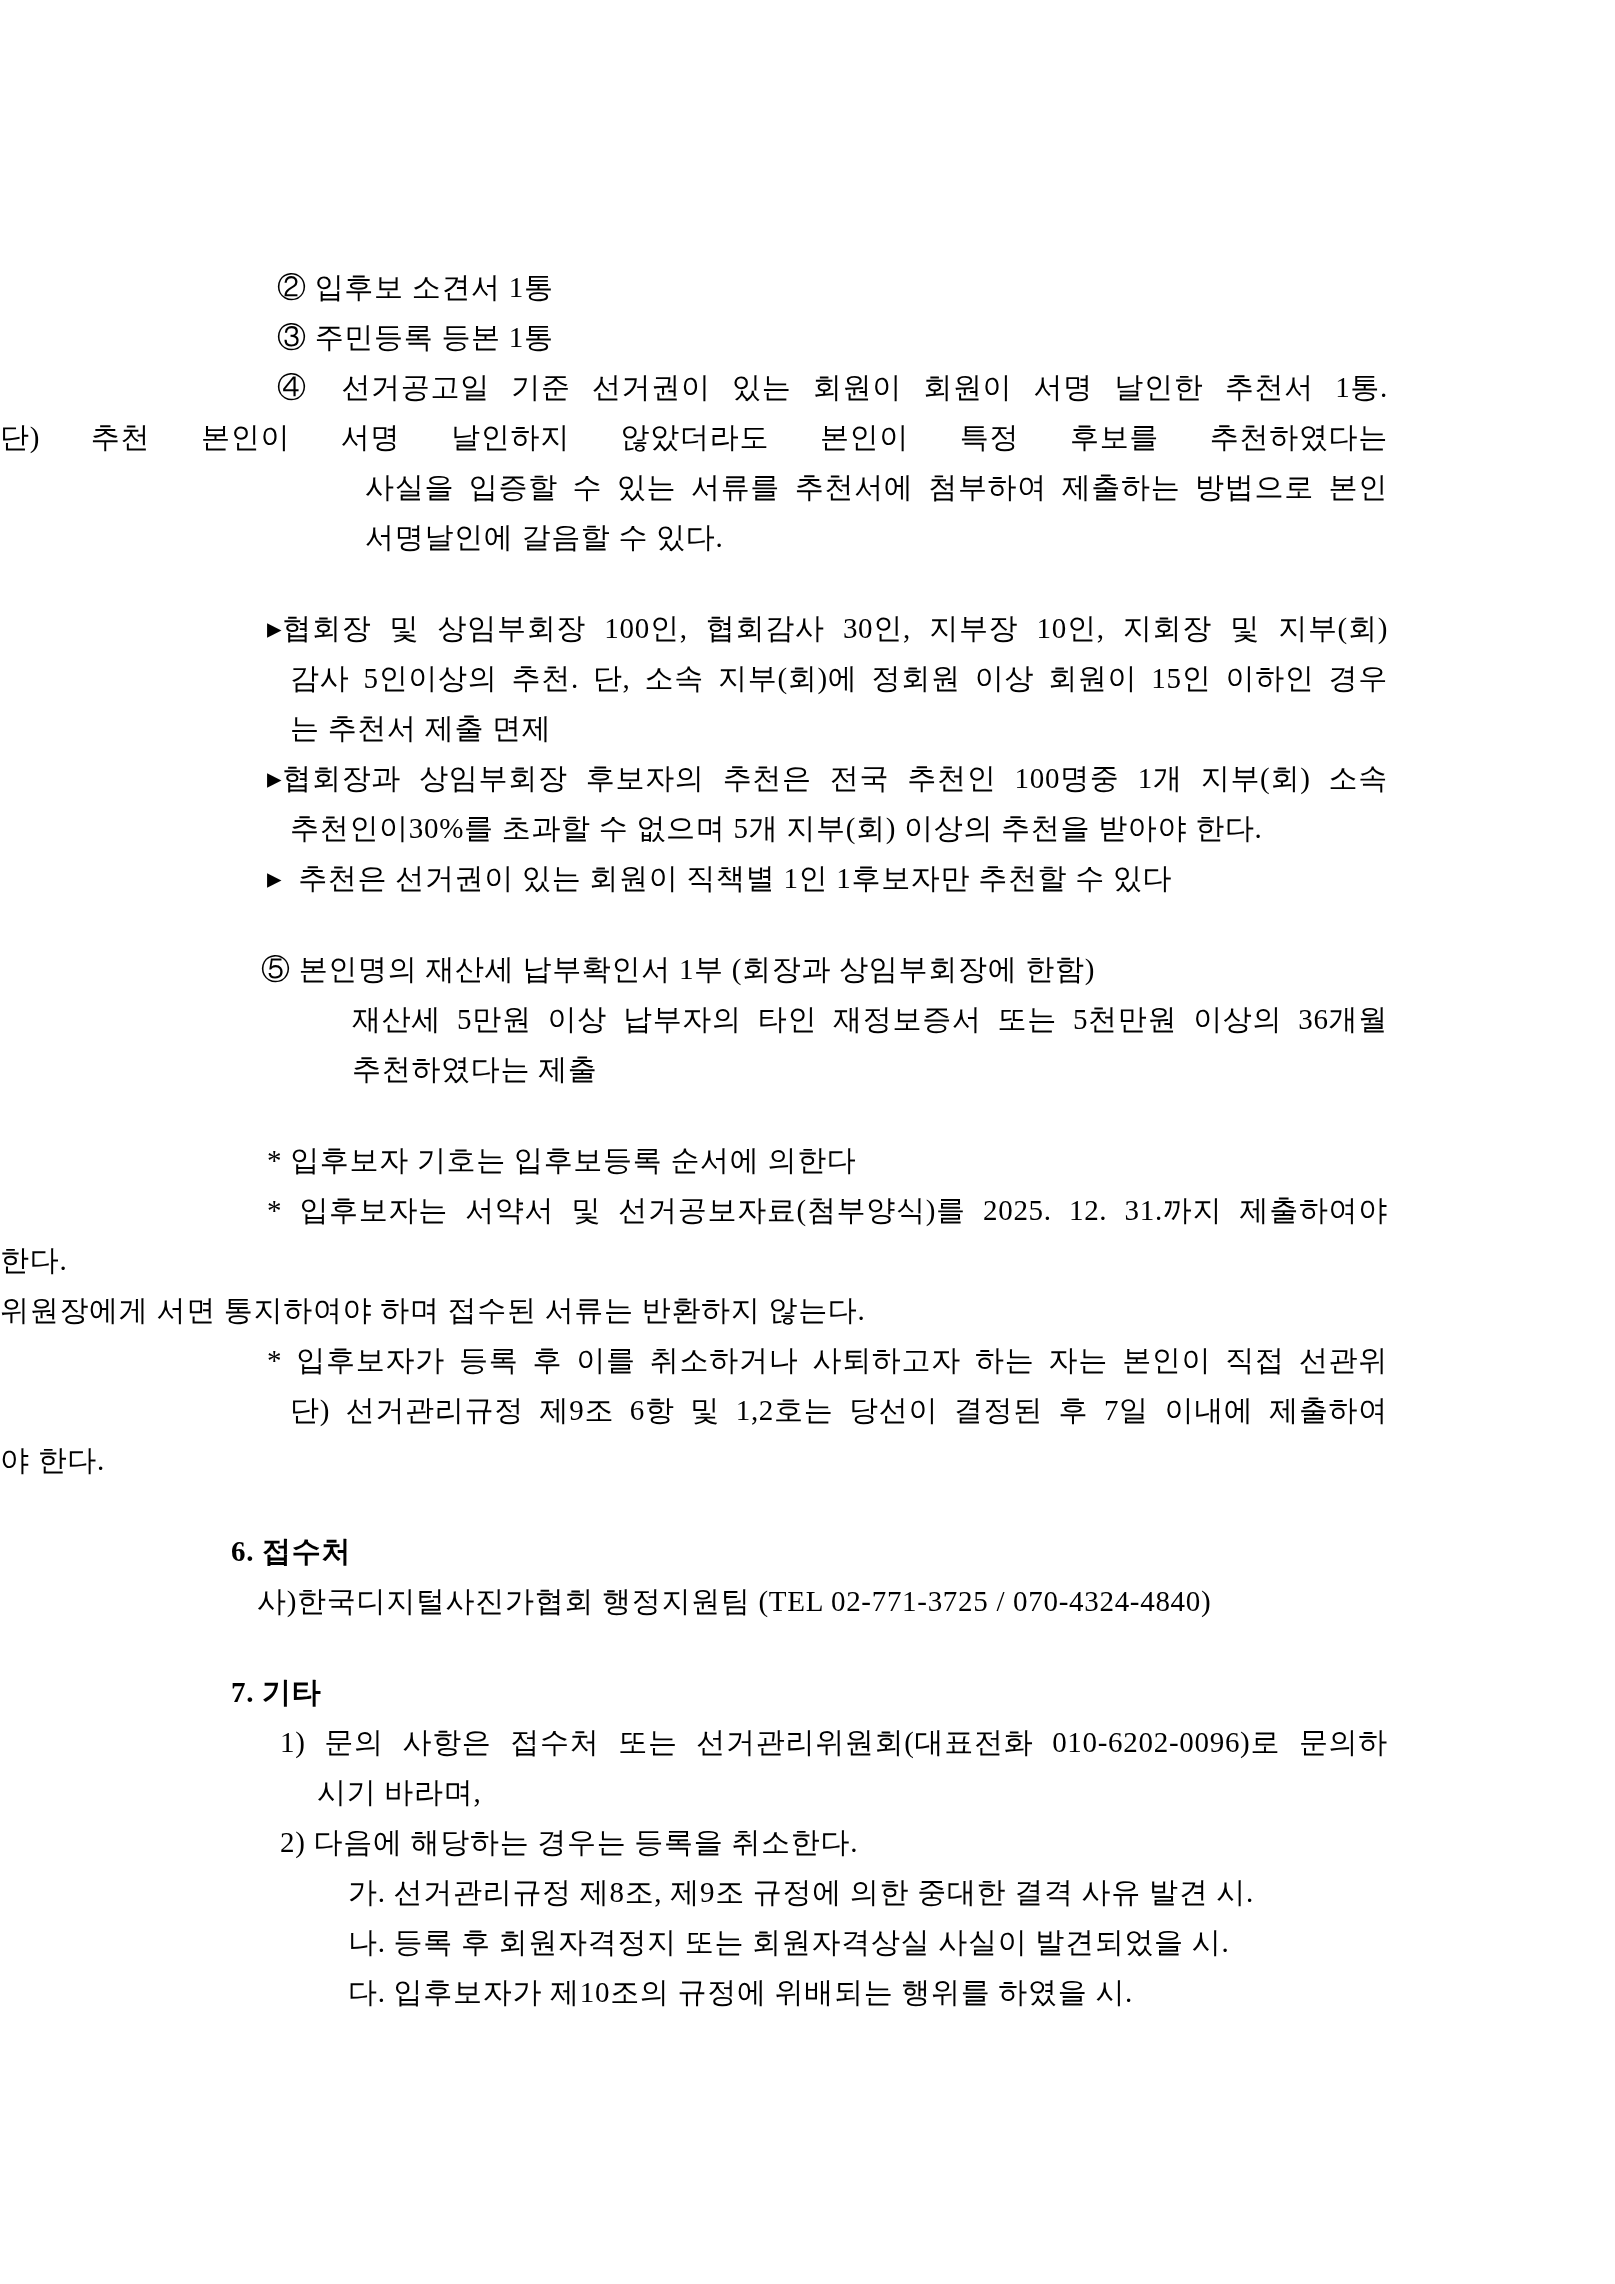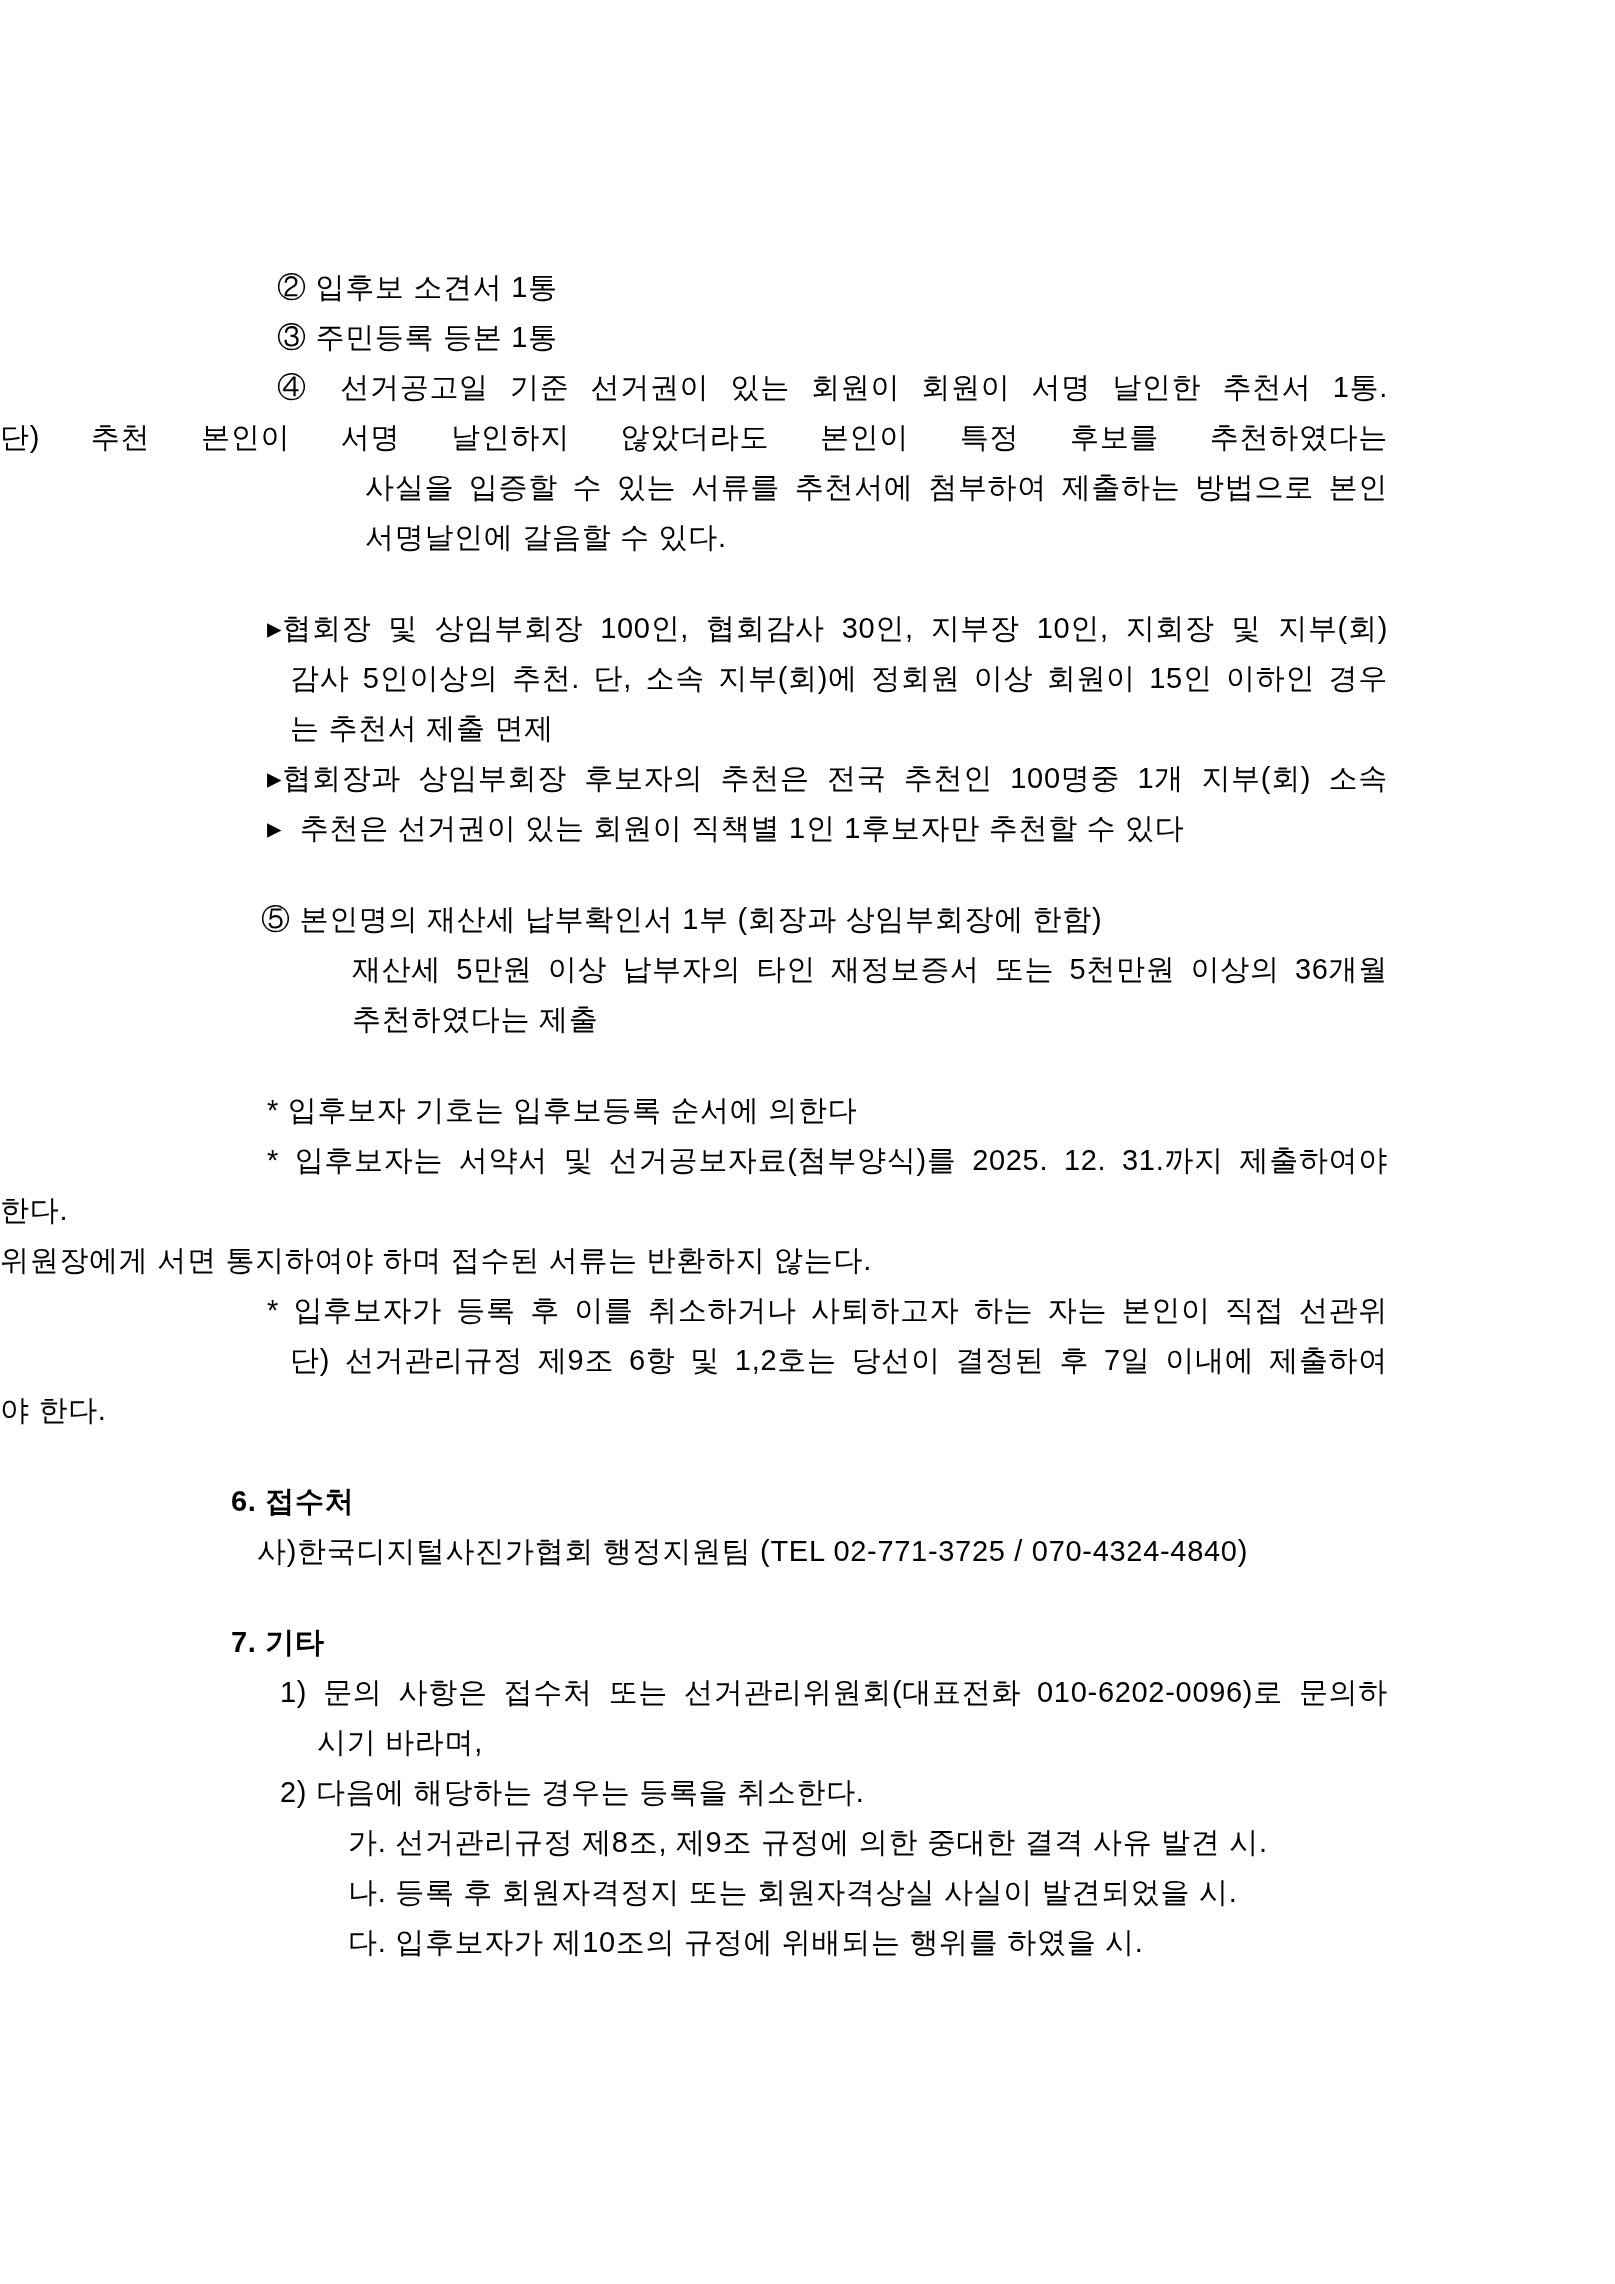--- a/index.html
+++ b/index.html
@@ -6,21 +6,21 @@
     margin: 0;
     padding: 0;
     background: #ffffff;
   }
   .page {
     position: relative;
     width: 1512px;
     height: 2284px;
     background: #ffffff;
     color: #000000;
-    font-family: Liberation Sans, sans-serif;
+    font-family: Liberation Serif, serif;
     overflow: hidden;
   }
   .content {
     position: absolute;
     top: 262px;
     left: 0;
     width: 1388px; 
   }
   .ln {
     font-size: 29px;
@@ -63,20 +63,21 @@
     <div class="ln x425">③ 주민등록 등본 1통</div>
     <div class="ln x425 j">④ 선거공고일 기준 선거권이 있는 회원이 회원이 서명 날인한 추천서 1통.</div>
     <div class="ln x470 j">단) 추천 본인이 서명 날인하지 않았더라도 본인이 특정 후보를 추천하였다는</div>
     <div class="ln x560 j">사실을 입증할 수 있는 서류를 추천서에 첨부하여 제출하는 방법으로 본인</div>
     <div class="ln x560">서명날인에 갈음할 수 있다.</div>
 
     <div class="ln x410 j gap">▸협회장 및 상임부회장 100인, 협회감사 30인, 지부장 10인, 지회장 및 지부(회)</div>
     <div class="ln x445 j">감사 5인이상의 추천. 단, 소속 지부(회)에 정회원 이상 회원이 15인 이하인 경우</div>
     <div class="ln x445">는 추천서 제출 면제</div>
     <div class="ln x410 j">▸협회장과 상임부회장 후보자의 추천은 전국 추천인 100명중 1개 지부(회) 소속</div>
+    <div class="ln x445">추천인이30%를 초과할 수 없으며 5개 지부(회) 이상의 추천을 받아야 한다.</div>
     <div class="ln x410">▸  추천은 선거권이 있는 회원이 직책별 1인 1후보자만 추천할 수 있다</div>
 
     <div class="ln x400 gap">⑤ 본인명의 재산세 납부확인서 1부 (회장과 상임부회장에 한함)</div>
     <div class="ln x540 j">재산세 5만원 이상 납부자의 타인 재정보증서 또는 5천만원 이상의 36개월</div>
     <div class="ln x540">추천하였다는 제출</div>
 
     <div class="ln x410 gap">* 입후보자 기호는 입후보등록 순서에 의한다</div>
     <div class="ln x410 j">* 입후보자는 서약서 및 선거공보자료(첨부양식)를 2025. 12. 31.까지 제출하여야</div>
     <div class="ln x450">한다.</div>
     <div class="ln x450">위원장에게 서면 통지하여야 하며 접수된 서류는 반환하지 않는다.</div>

